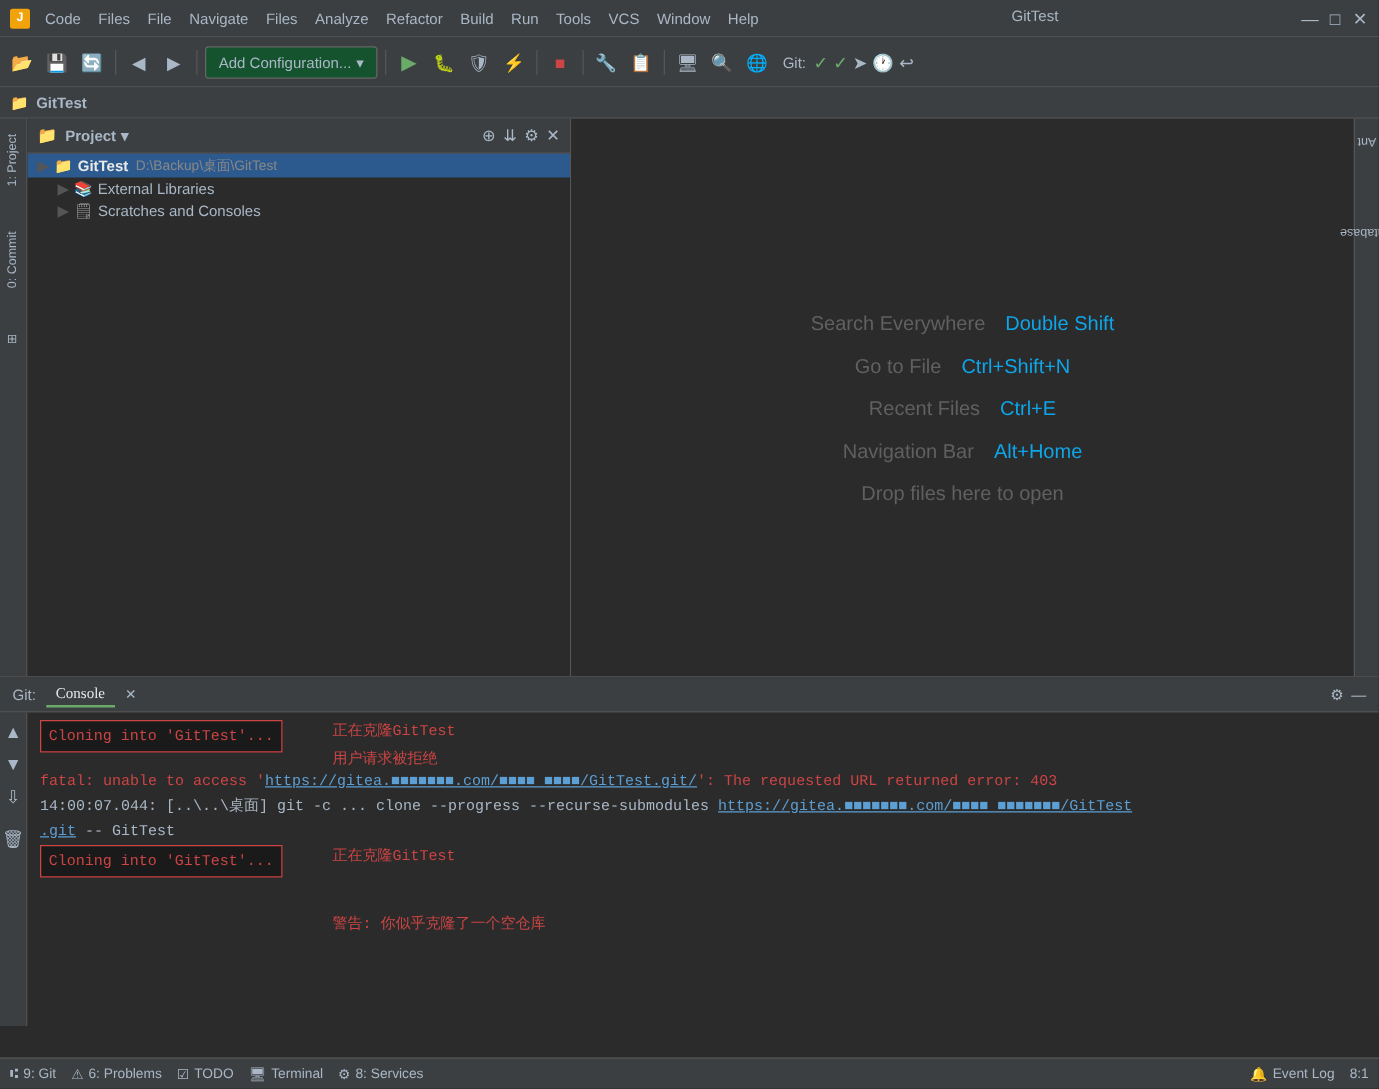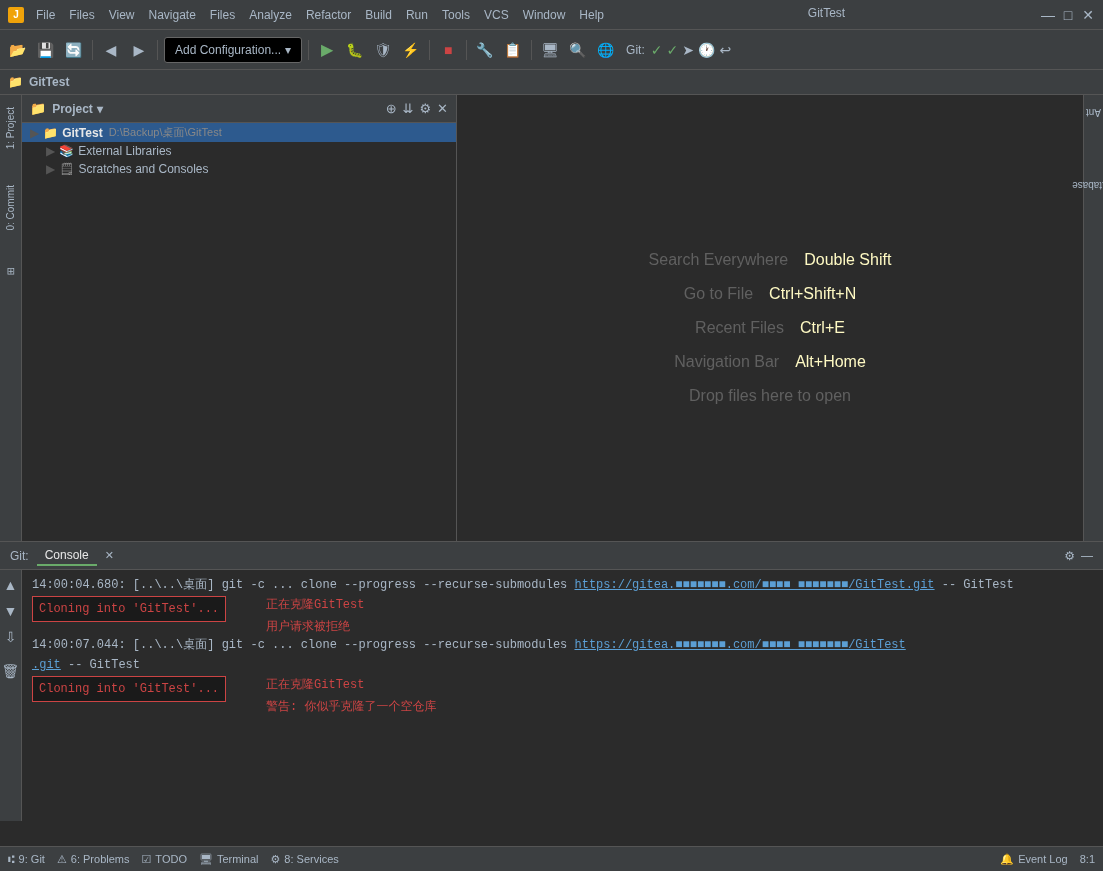--- a/index.html
+++ b/index.html
@@ -64,21 +64,21 @@
       display: flex; align-items: center; justify-content: center;
       cursor: pointer; color: #a9b7c6; border-radius: 3px;
       font-size: 14px;
     }
     .toolbar-separator {
       width: 1px; height: 20px;
       background: #555; margin: 0 2px;
     }
     .add-config-btn {
       height: 26px;
-      background: #000000;
+      background: #14532d;
       border: 1px solid #666;
       border-radius: 3px;
       padding: 0 10px;
       color: #a9b7c6;
       font-size: 12px;
       cursor: pointer;
       display: flex; align-items: center; gap: 4px;
     }
     .run-btn {
       width: 24px; height: 24px;
@@ -148,21 +148,21 @@
       gap: 16px;
     }
     .shortcut-item {
       display: flex;
       align-items: center;
       gap: 16px;
       font-size: 16px;
       color: #606060;
     }
     .shortcut-label { color: #606060; }
-    .shortcut-keys { color: #fef9c3; }
+    .shortcut-keys { color: #0ea5e9; }
 
     
     #right-sidebar {
       width: 20px;
       background: #3c3f41;
       border-left: 1px solid #555;
       display: flex;
       flex-direction: column;
       gap: 2px;
       padding-top: 4px;
@@ -213,20 +213,21 @@
       border-bottom: 1px solid #555;
     }
     .console-git-label {
       color: #a9b7c6; font-size: 12px;
     }
     .console-tab {
       color: #a9b7c6; font-size: 12px;
       padding: 2px 8px;
       cursor: pointer;
       border-bottom: 2px solid transparent;
+      font-family: Liberation Serif, serif;
     }
     .console-tab.active { border-bottom-color: #6aab6a; color: #e8e8e8; }
     .console-header-right {
       margin-left: auto;
       display: flex; gap: 6px; align-items: center;
     }
 
     #console-body {
       flex: 1;
       padding: 6px 10px;
@@ -270,23 +271,23 @@
       color: #a9b7c6; cursor: pointer; font-size: 14px;
     }
 
   </style>
 </head>
 <body>
 
 <div id="title-bar">
   <div class="title-bar-icon">J</div>
   <div class="menu-bar">
+    <span class="menu-item">Code</span>
+    <span class="menu-item">Files</span>
     <span class="menu-item">File</span>
-    <span class="menu-item">Files</span>
-    <span class="menu-item">View</span>
     <span class="menu-item">Navigate</span>
     <span class="menu-item">Files</span>
     <span class="menu-item">Analyze</span>
     <span class="menu-item">Refactor</span>
     <span class="menu-item">Build</span>
     <span class="menu-item">Run</span>
     <span class="menu-item">Tools</span>
     <span class="menu-item">VCS</span>
     <span class="menu-item">Window</span>
     <span class="menu-item">Help</span>
@@ -433,49 +434,49 @@
   <div style="display:flex; flex:1; overflow:hidden;">
     <div style="width:22px; background:#3c3f41; border-right:1px solid #555; display:flex; flex-direction:column; align-items:center; padding-top:4px; gap:4px;">
       <div class="console-side-icon">▲</div>
       <div class="console-side-icon">▼</div>
       <div class="console-side-icon">⇩</div>
       <div class="console-side-icon" style="margin-top:8px;">🗑</div>
     </div>
 
     <div id="console-body">
 
-      <div class="console-line">
-        <span class="console-normal">14:00:04.680: [..\..\桌面] git -c ... clone --progress --recurse-submodules </span><span class="console-link">https://gitea.■■■■■■■.com/■■■■ ■■■■■■■/GitTest.git</span><span class="console-normal"> -- GitTest</span>
-      </div>
 
       <div style="display:flex; align-items:flex-start; gap:40px;">
         <div style="border:1px solid #cc4444; padding:3px 6px; background:#1a1a1a;">
           <div class="console-error">Cloning into 'GitTest'...</div>
         </div>
         <div style="display:flex; flex-direction:column; gap:4px;">
           <span style="color:#cc4444; font-size:12px;">正在克隆GitTest</span>
           <span style="color:#cc4444; font-size:12px;">用户请求被拒绝</span>
         </div>
       </div>
 
+      <div class="console-line">
+        <span class="console-error">fatal: unable to access '</span><span class="console-link">https://gitea.■■■■■■■.com/■■■■ ■■■■/GitTest.git/</span><span class="console-error">': The requested URL returned error: 403</span>
+      </div>
 
       <div class="console-line">
         <span class="console-normal">14:00:07.044: [..\..\桌面] git -c ... clone --progress --recurse-submodules </span><span class="console-link">https://gitea.■■■■■■■.com/■■■■ ■■■■■■■/GitTest</span>
       </div>
       <div class="console-line">
         <span class="console-link">.git</span><span class="console-normal"> -- GitTest</span>
       </div>
 
       <div style="display:flex; align-items:flex-start; gap:40px;">
         <div style="border:1px solid #cc4444; padding:3px 6px; background:#1a1a1a; max-width:520px;">
           <div class="console-error">Cloning into 'GitTest'...</div>
         </div>
         <div style="display:flex; flex-direction:column; gap:4px;">
           <span style="color:#cc4444; font-size:12px;">正在克隆GitTest</span>
-          <span style="color:#cc4444; font-size:12px;">警告: 你似乎克隆了一个空仓库</span>
+          <span style="color:#cc4444; font-size:12px;margin-top:32px;">警告: 你似乎克隆了一个空仓库</span>
         </div>
       </div>
     </div>
   </div>
 </div>
 
 <div id="status-bar">
   <div class="status-item">
     <span>⑆</span>
     <span>9: Git</span>

